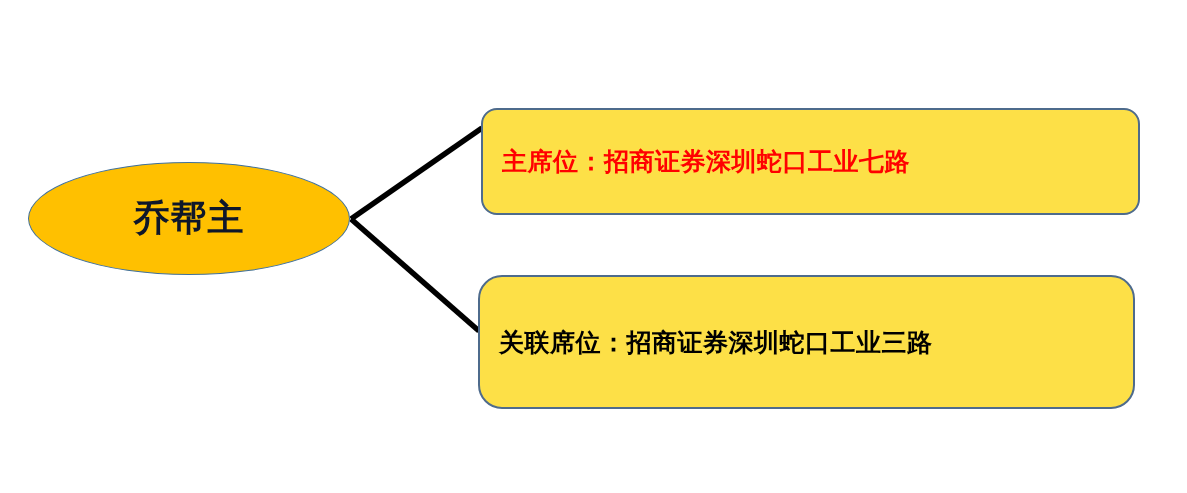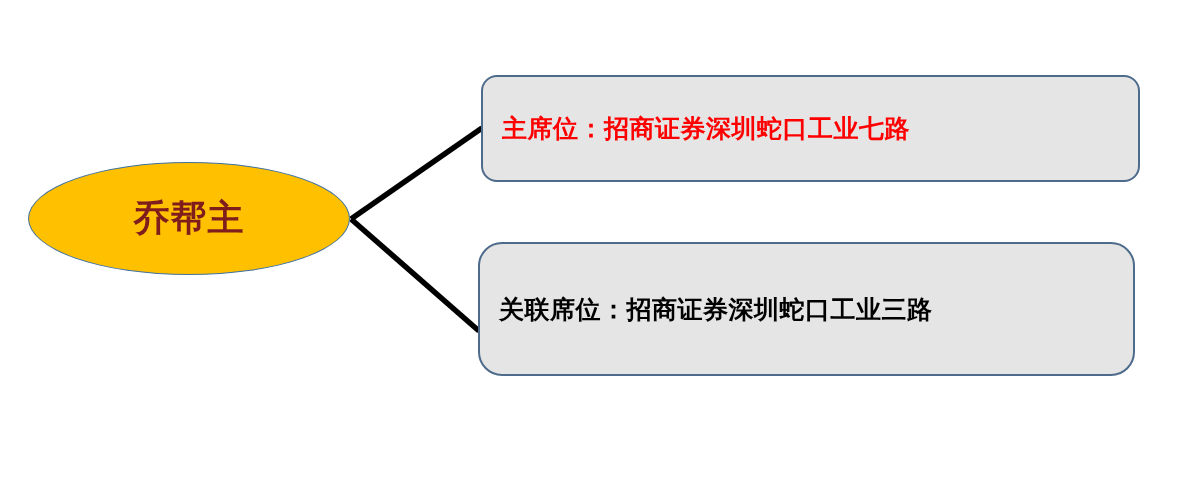--- a/index.html
+++ b/index.html
@@ -28,34 +28,35 @@
       height: 113px;
       border-radius: 50%;
       background: #FFC000;
       border: 1.5px solid #41719C;
       display: flex;
       align-items: center;
       justify-content: center;
       box-sizing: border-box;
     }
     .root-label {
-      color: #7f1d1d;
+      color: #0f172a;
       font-weight: bold;
       font-size: 36px;
       letter-spacing: 1px;
       white-space: nowrap;
     }
     .child-box {
       position: absolute;
-      background: #e5e5e5;
+      background: #fde047;
       border: 2px solid #4E6B8C;
       box-sizing: border-box;
       display: flex;
       align-items: center;
       padding-left: 19px;
+      margin-top: 33px;
     }
     .child-primary {
       left: 481px;
       top: 75px;
       width: 659px;
       height: 107px;
       border-radius: 16px;
     }
     .child-related {
       left: 478px;

